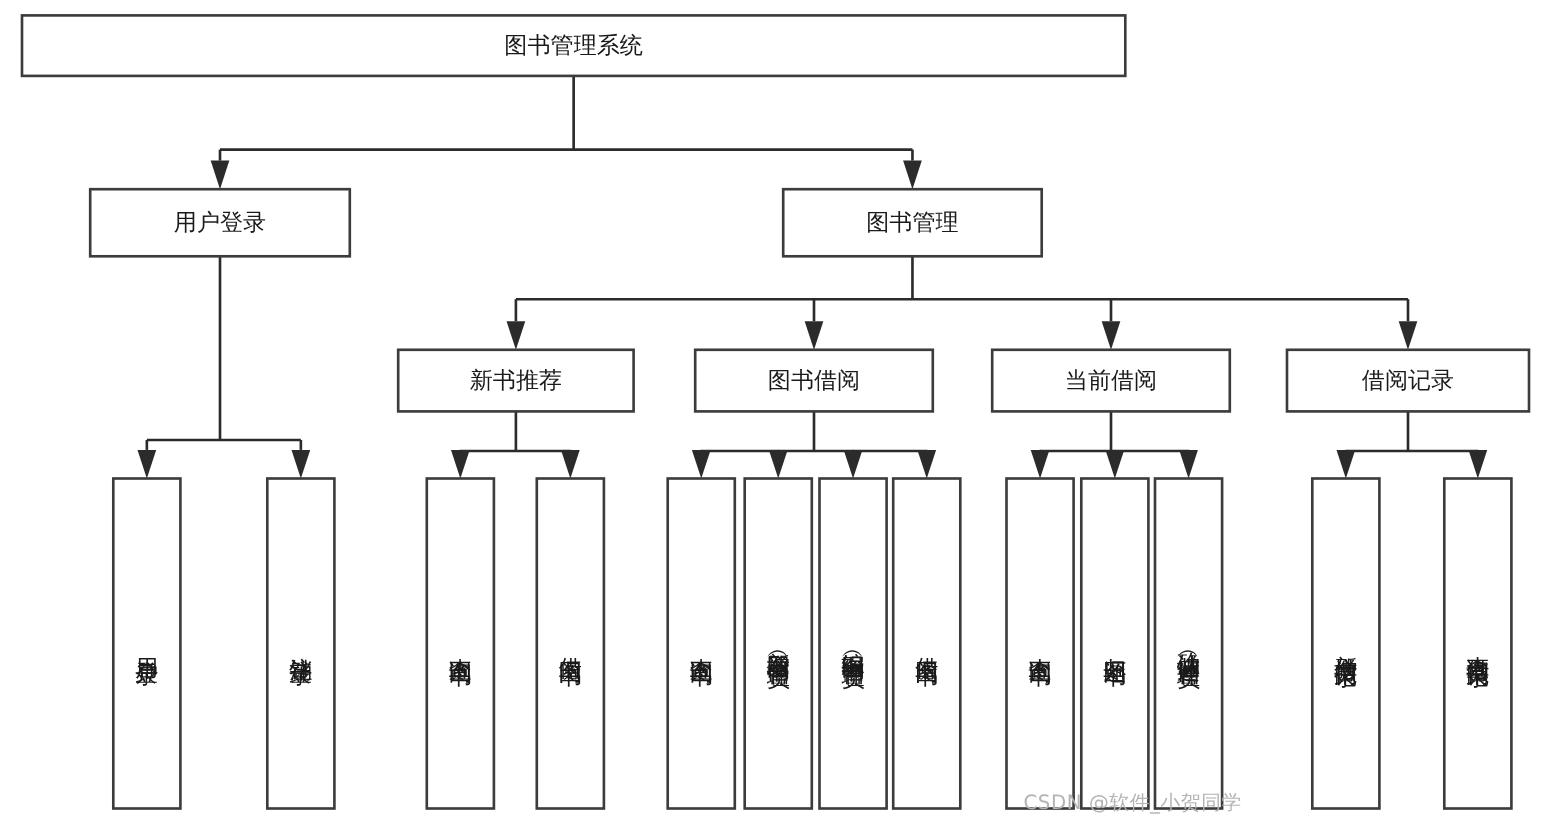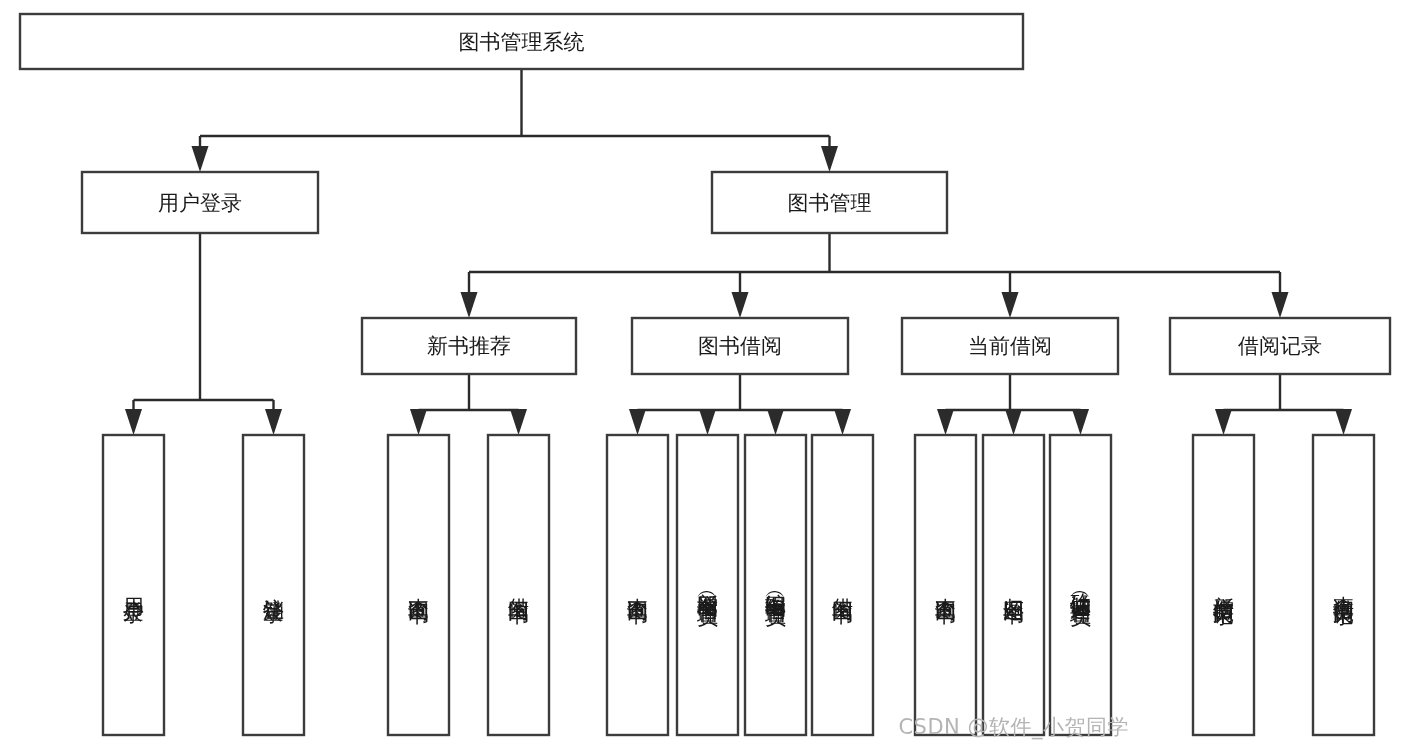--- a/index.html
+++ b/index.html
@@ -71,21 +71,21 @@
     letter-spacing: 2px;
     color: #1a1a1a;
     white-space: nowrap;
     text-align: center;
   }
   .watermark {
     position: absolute;
     right: 10px;
     bottom: 6px;
     font-family: "DejaVu Sans", "Liberation Sans", sans-serif;
-    font-size: 21px;
+    font-size: 18px;
     color: #b4b4b4;
     white-space: nowrap;
     letter-spacing: 0.5px;
   }
 </style>
 </head>
 <body>
 
 <div id="diagram-root">
 

